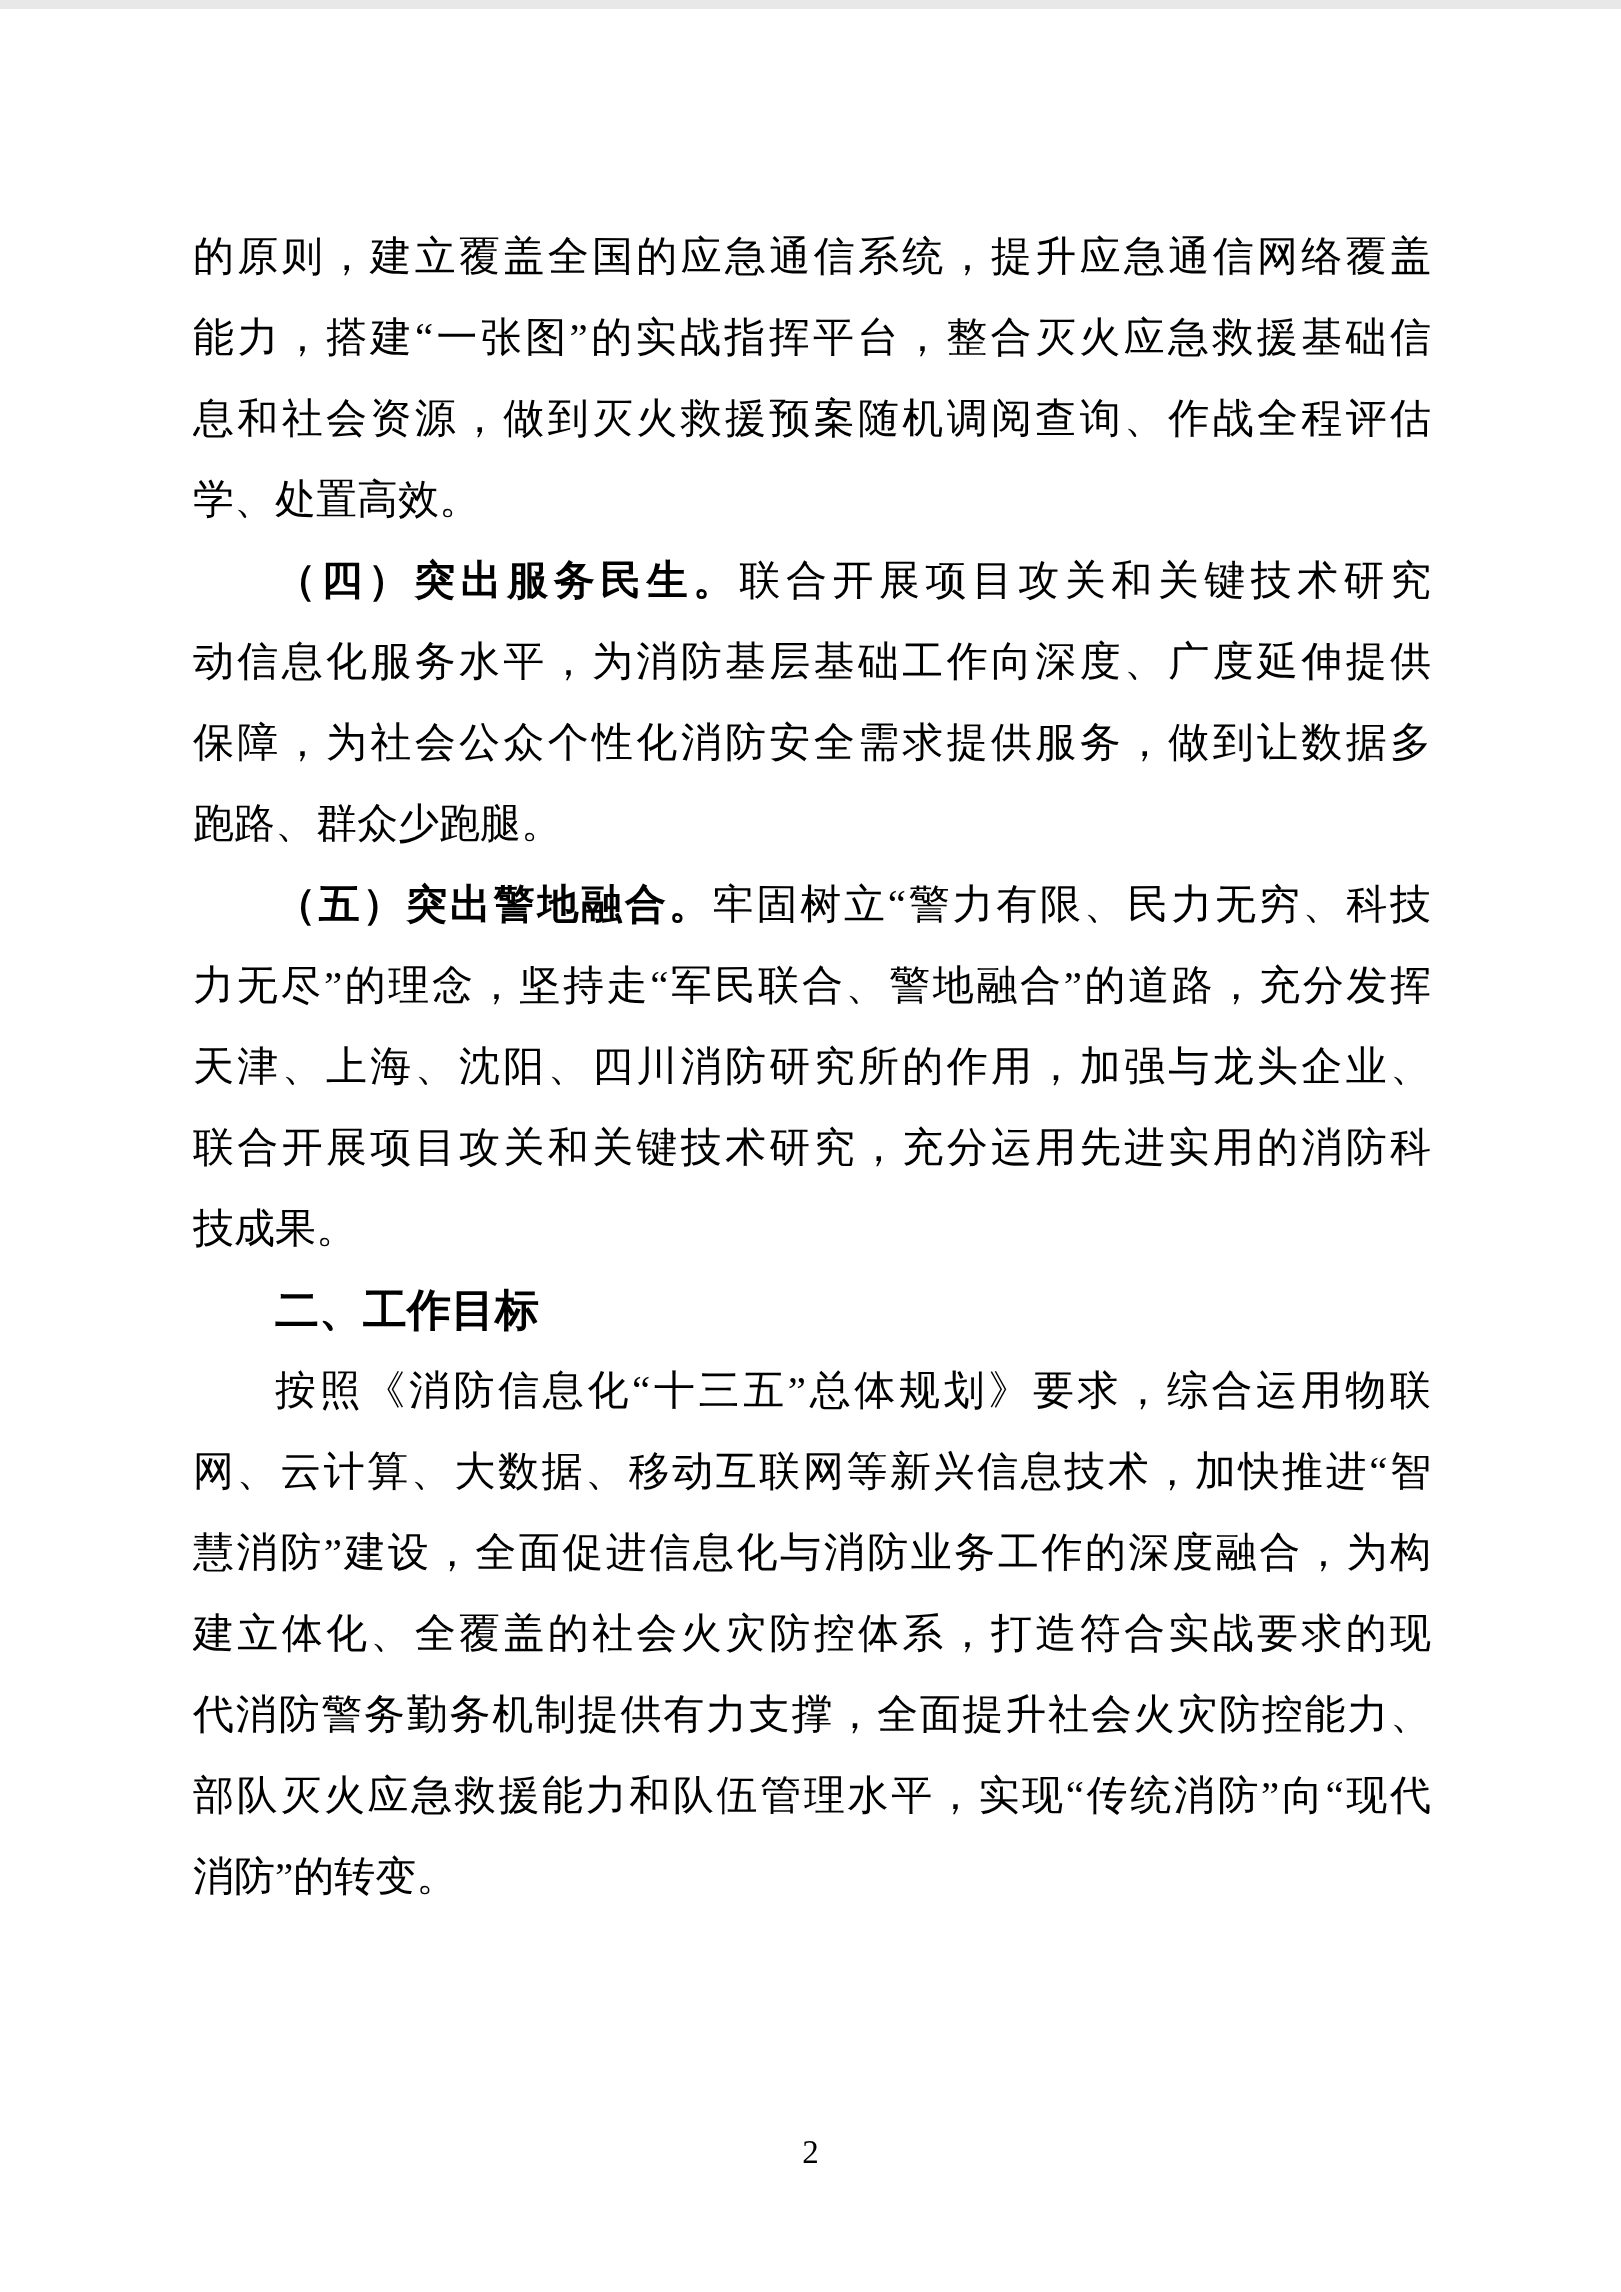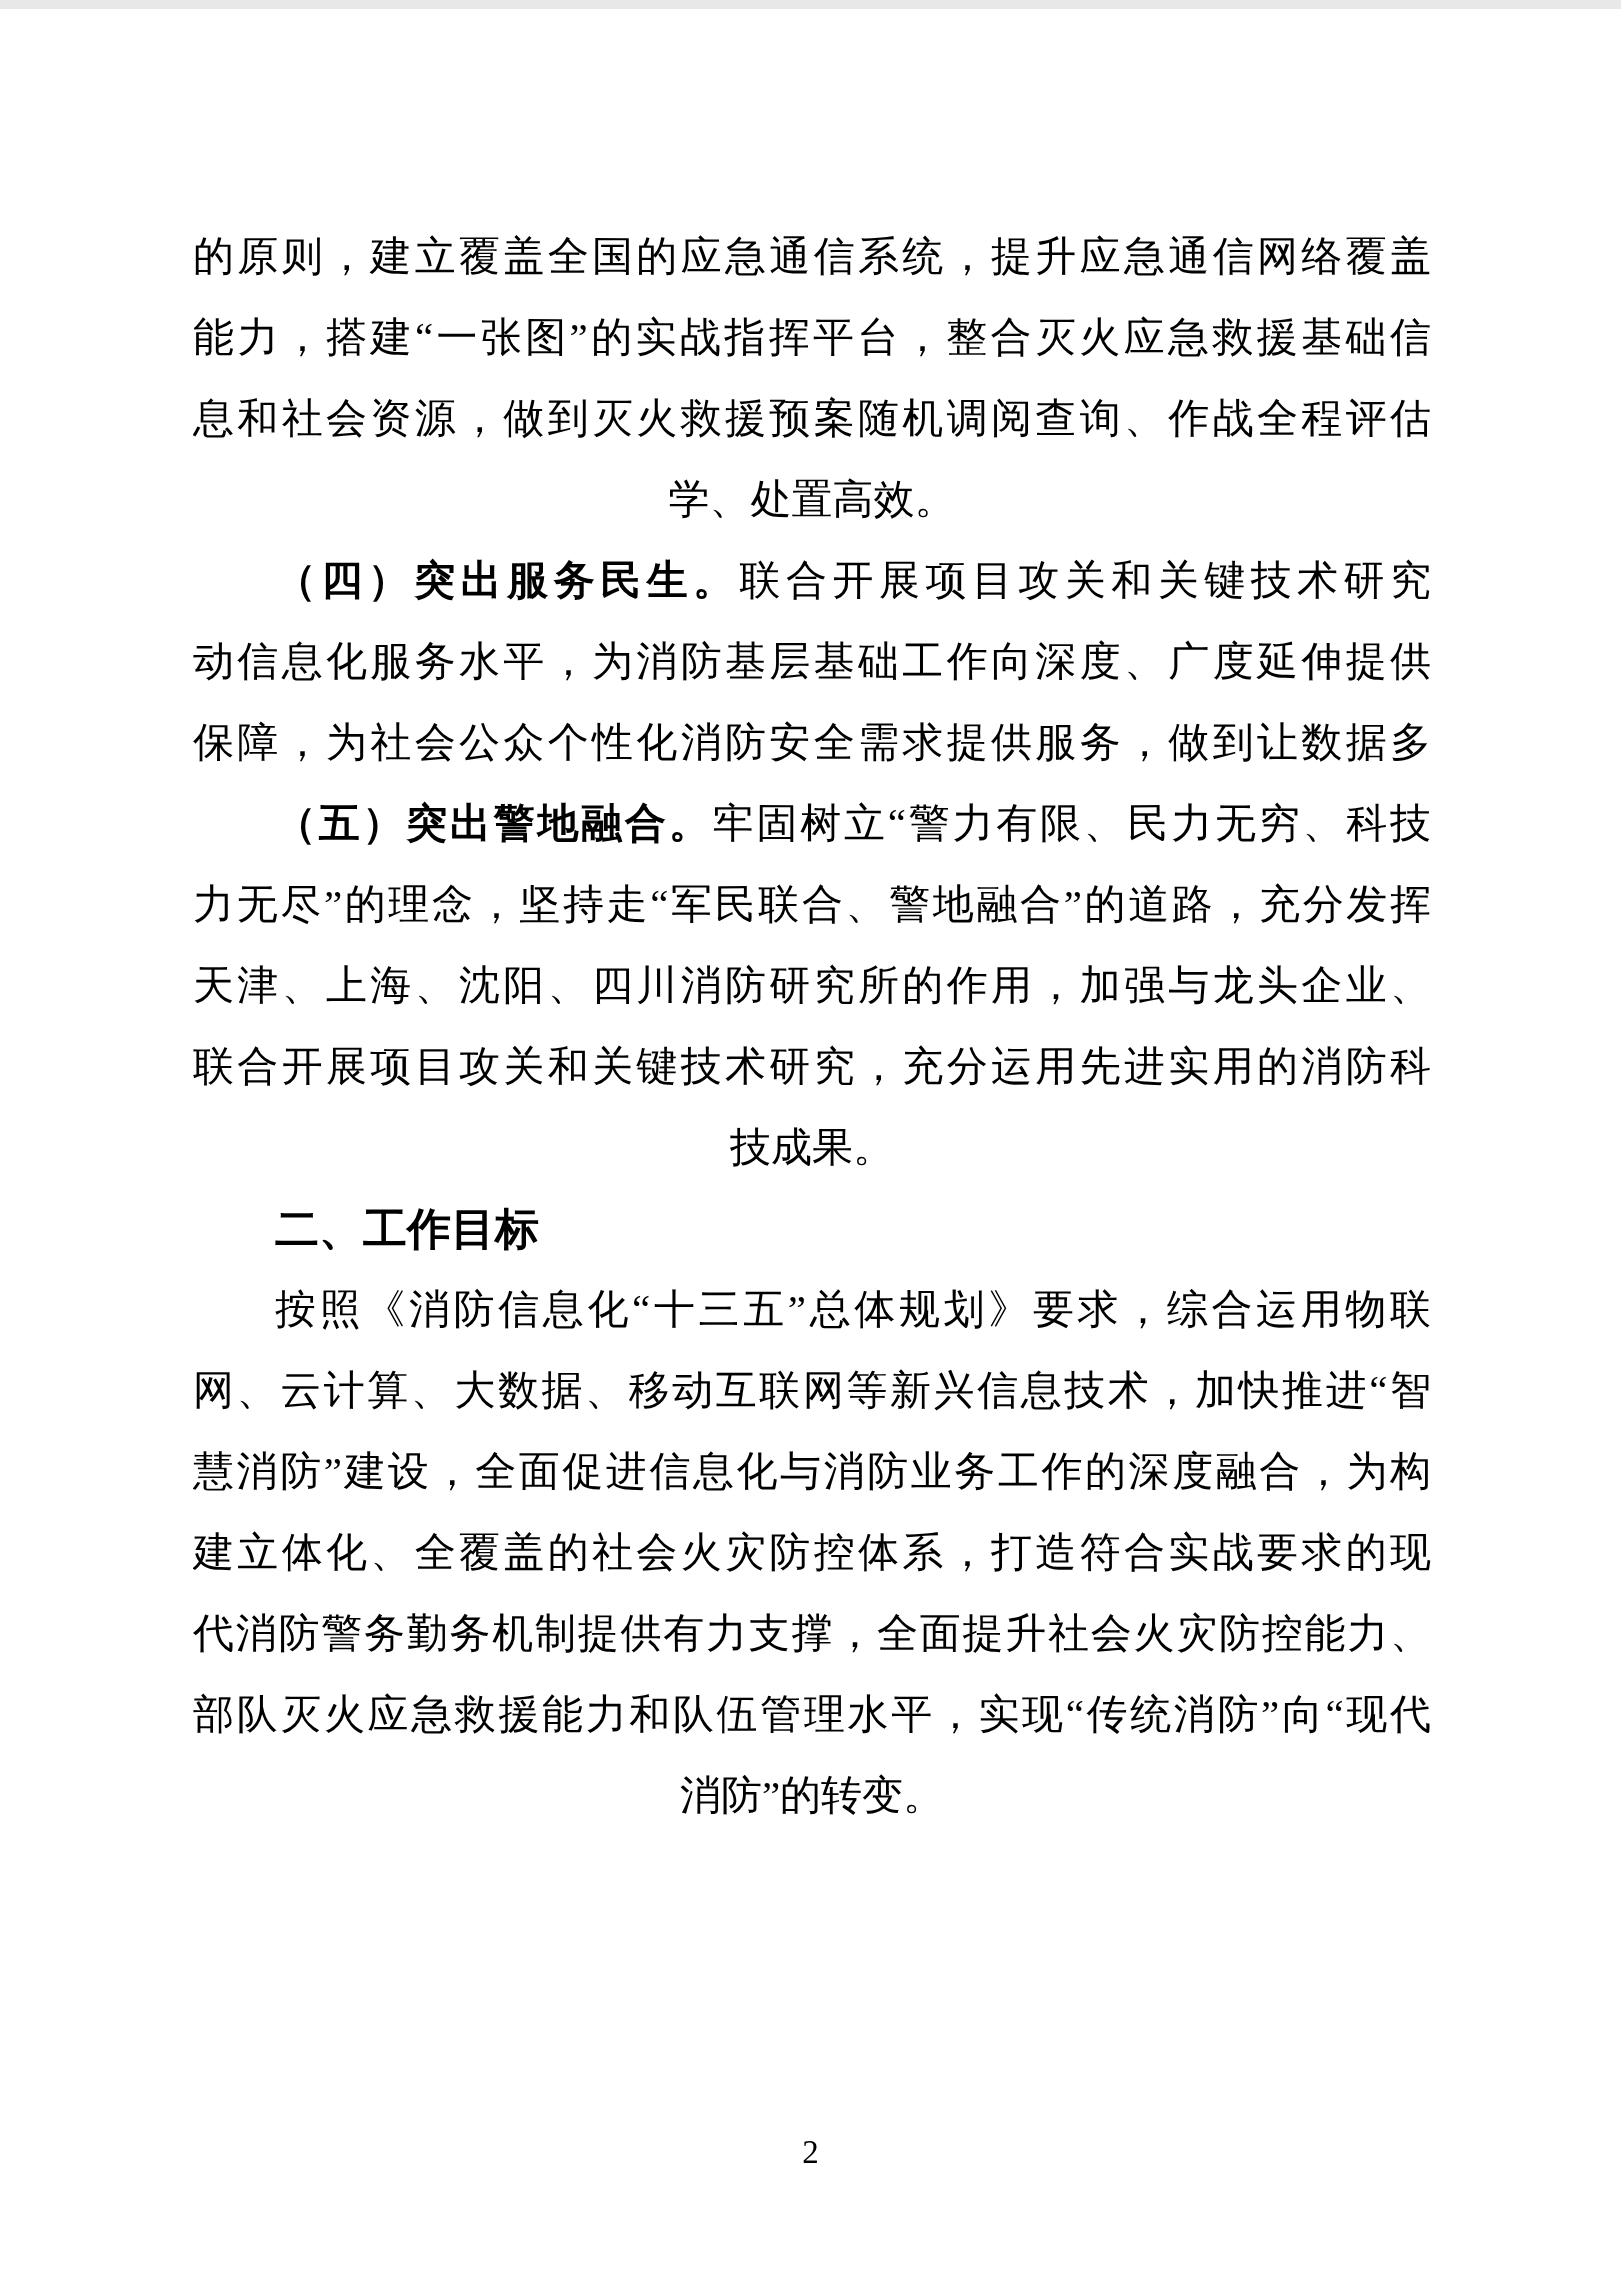--- a/index.html
+++ b/index.html
@@ -18,21 +18,21 @@
     position: absolute;
     left: 193px;
     top: 207px;
     width: 1238px;
   }
   .line {
     height: 81px;
     line-height: 81px;
     font-size: 41px;
     overflow: hidden;
-    text-align: center;
+    text-align: left;
     white-space: normal;
   }
   .line.j {
     text-align: justify;
     text-align-last: justify;
     text-justify: inter-character;
   }
   .line.indent {
     text-indent: 82px;
   }
@@ -64,20 +64,21 @@
   <div class="text-block">
 
     <div class="line j"><span class="b"></span><span>的原则，建立覆盖全国的应急通信系统，提升应急通信网络覆盖</span></div>
     <div class="line j"><span class="b"></span><span>能力，搭建“一张图”的实战指挥平台，整合灭火应急救援基础信</span></div>
     <div class="line j"><span class="b"></span><span>息和社会资源，做到灭火救援预案随机调阅查询、作战全程评估</span></div>
     <div class="line"><span class="b"></span><span>学、处置高效。</span></div>
 
     <div class="line j indent"><span class="b">（四）突出服务民生。</span><span>联合开展项目攻关和关键技术研究</span></div>
     <div class="line j"><span class="b"></span><span>动信息化服务水平，为消防基层基础工作向深度、广度延伸提供</span></div>
     <div class="line j"><span class="b"></span><span>保障，为社会公众个性化消防安全需求提供服务，做到让数据多</span></div>
+    <div class="line"><span class="b"></span><span>跑路、群众少跑腿。</span></div>
 
     <div class="line j indent"><span class="b">（五）突出警地融合。</span><span>牢固树立“警力有限、民力无穷、科技</span></div>
     <div class="line j"><span class="b"></span><span>力无尽”的理念，坚持走“军民联合、警地融合”的道路，充分发挥</span></div>
     <div class="line j"><span class="b"></span><span>天津、上海、沈阳、四川消防研究所的作用，加强与龙头企业、</span></div>
     <div class="line j"><span class="b"></span><span>联合开展项目攻关和关键技术研究，充分运用先进实用的消防科</span></div>
     <div class="line"><span class="b"></span><span>技成果。</span></div>
 
     <div class="line heading indent"><span class="b">二、工作目标</span><span></span></div>
 
     <div class="line j indent"><span class="b"></span><span>按照《消防信息化“十三五”总体规划》要求，综合运用物联</span></div>

